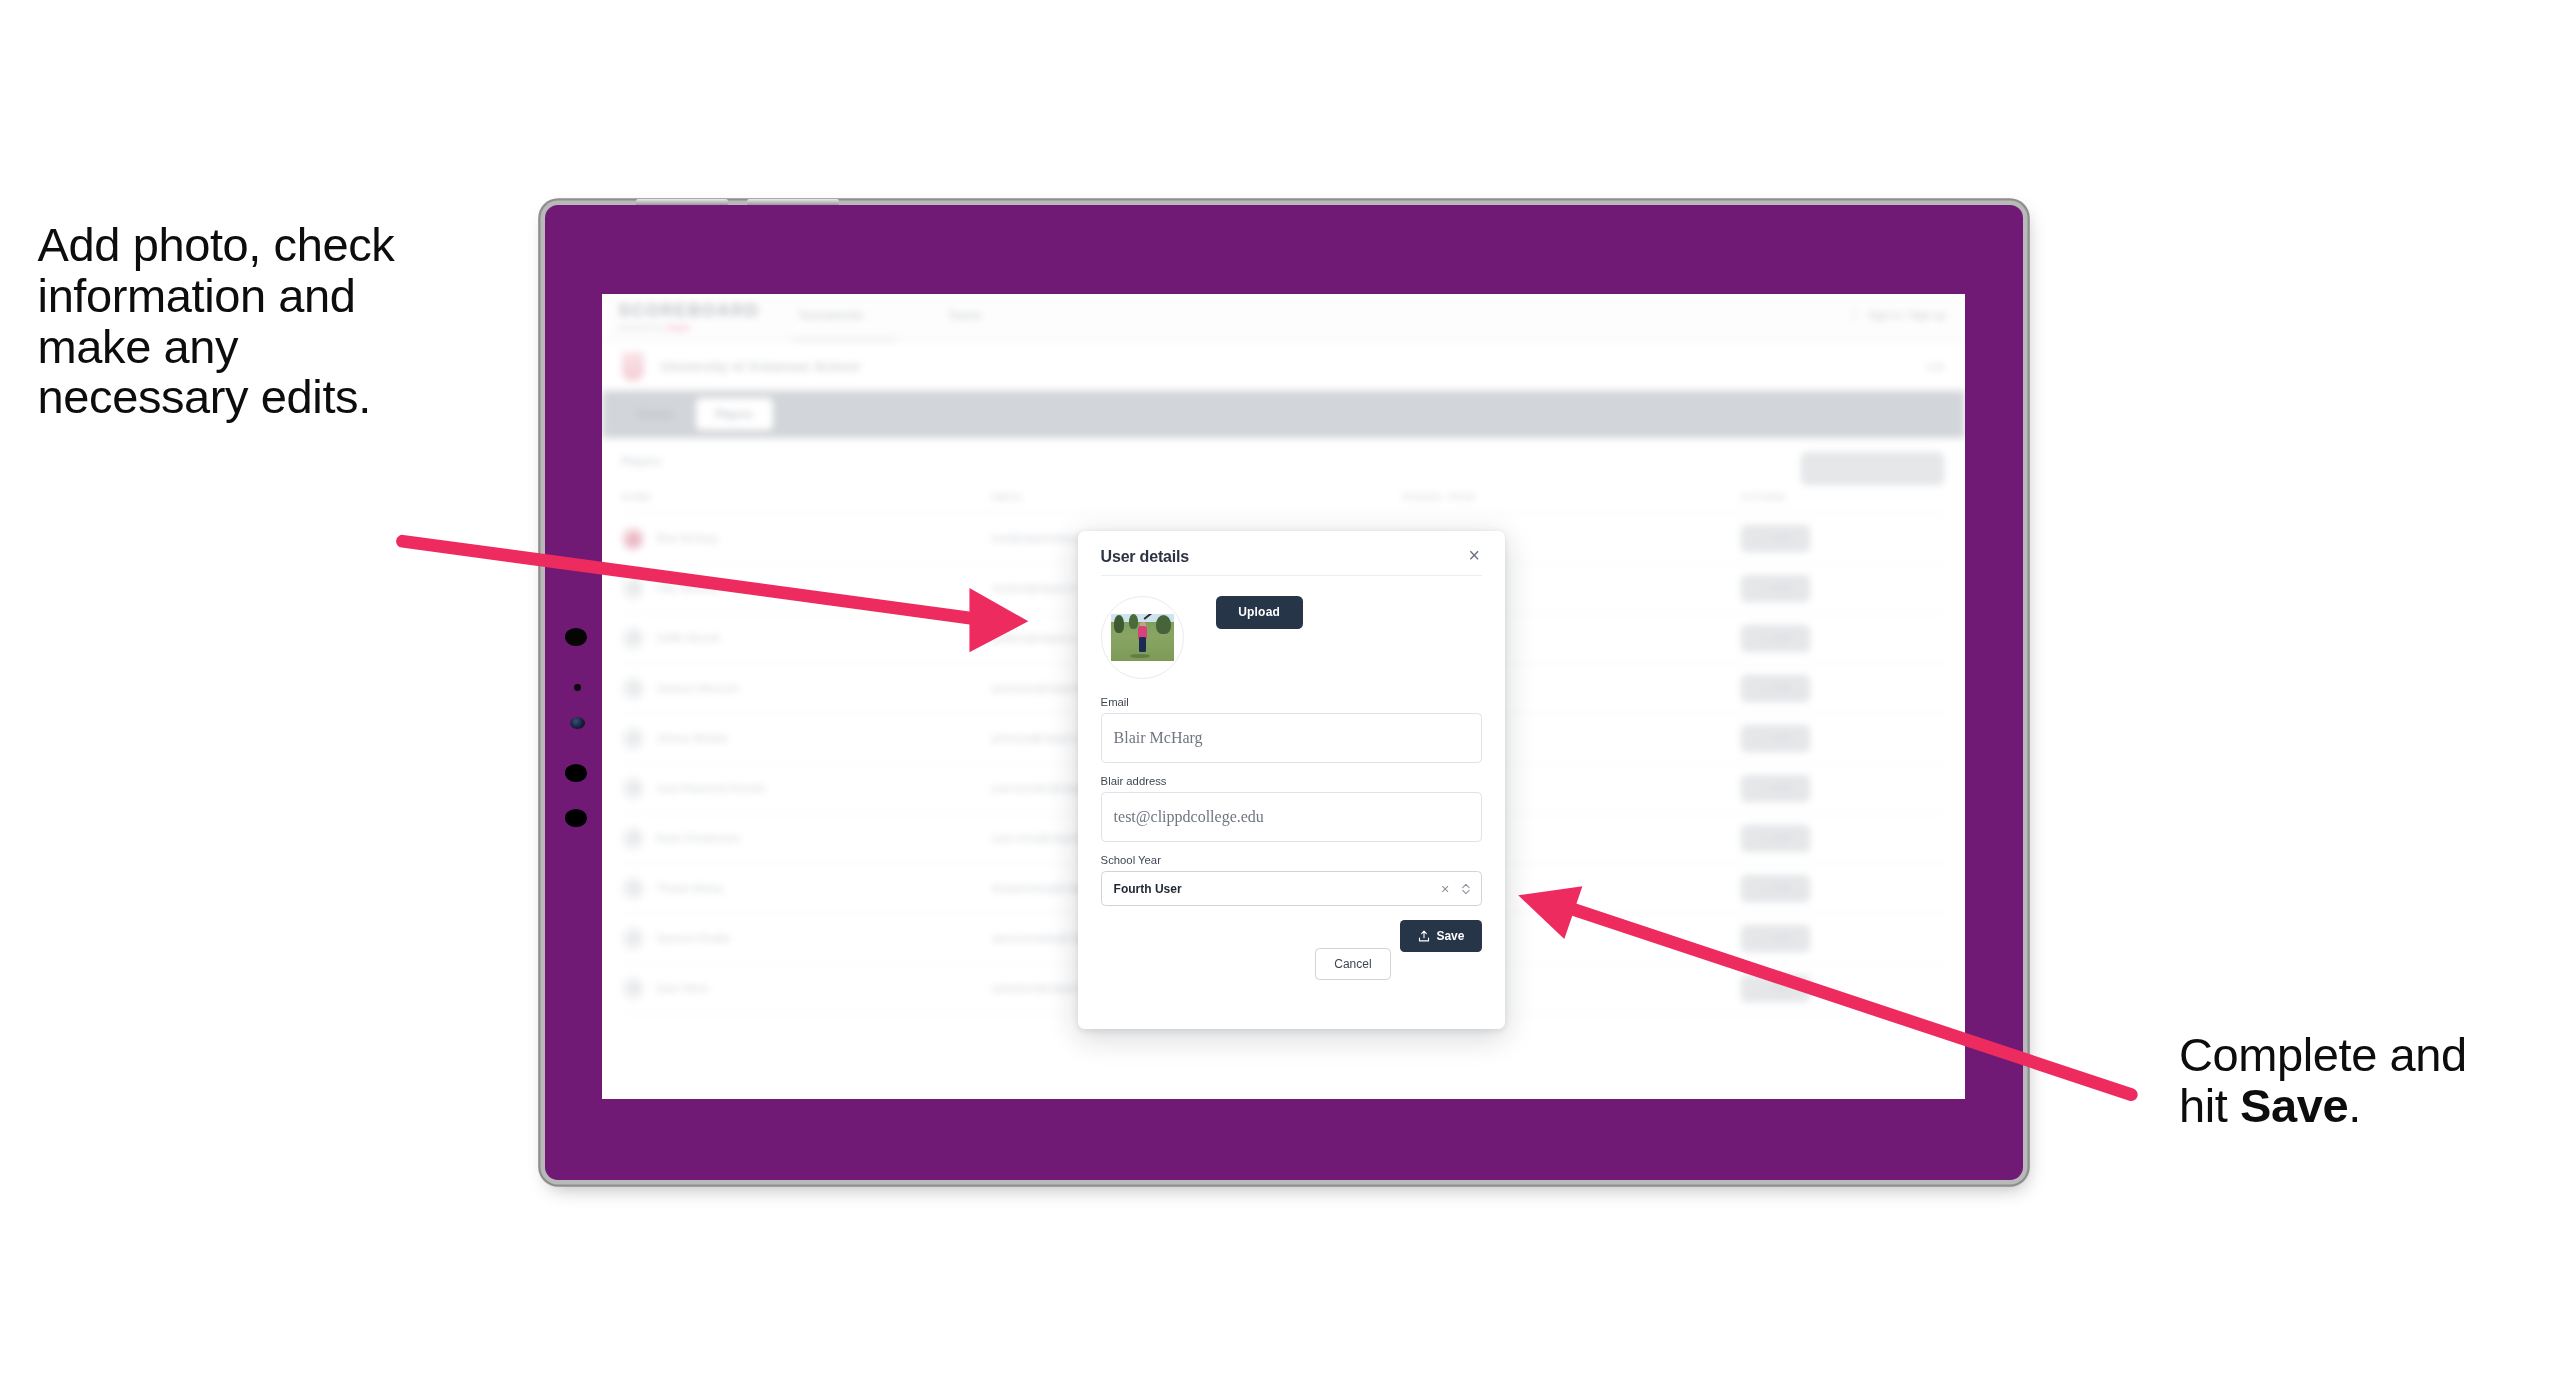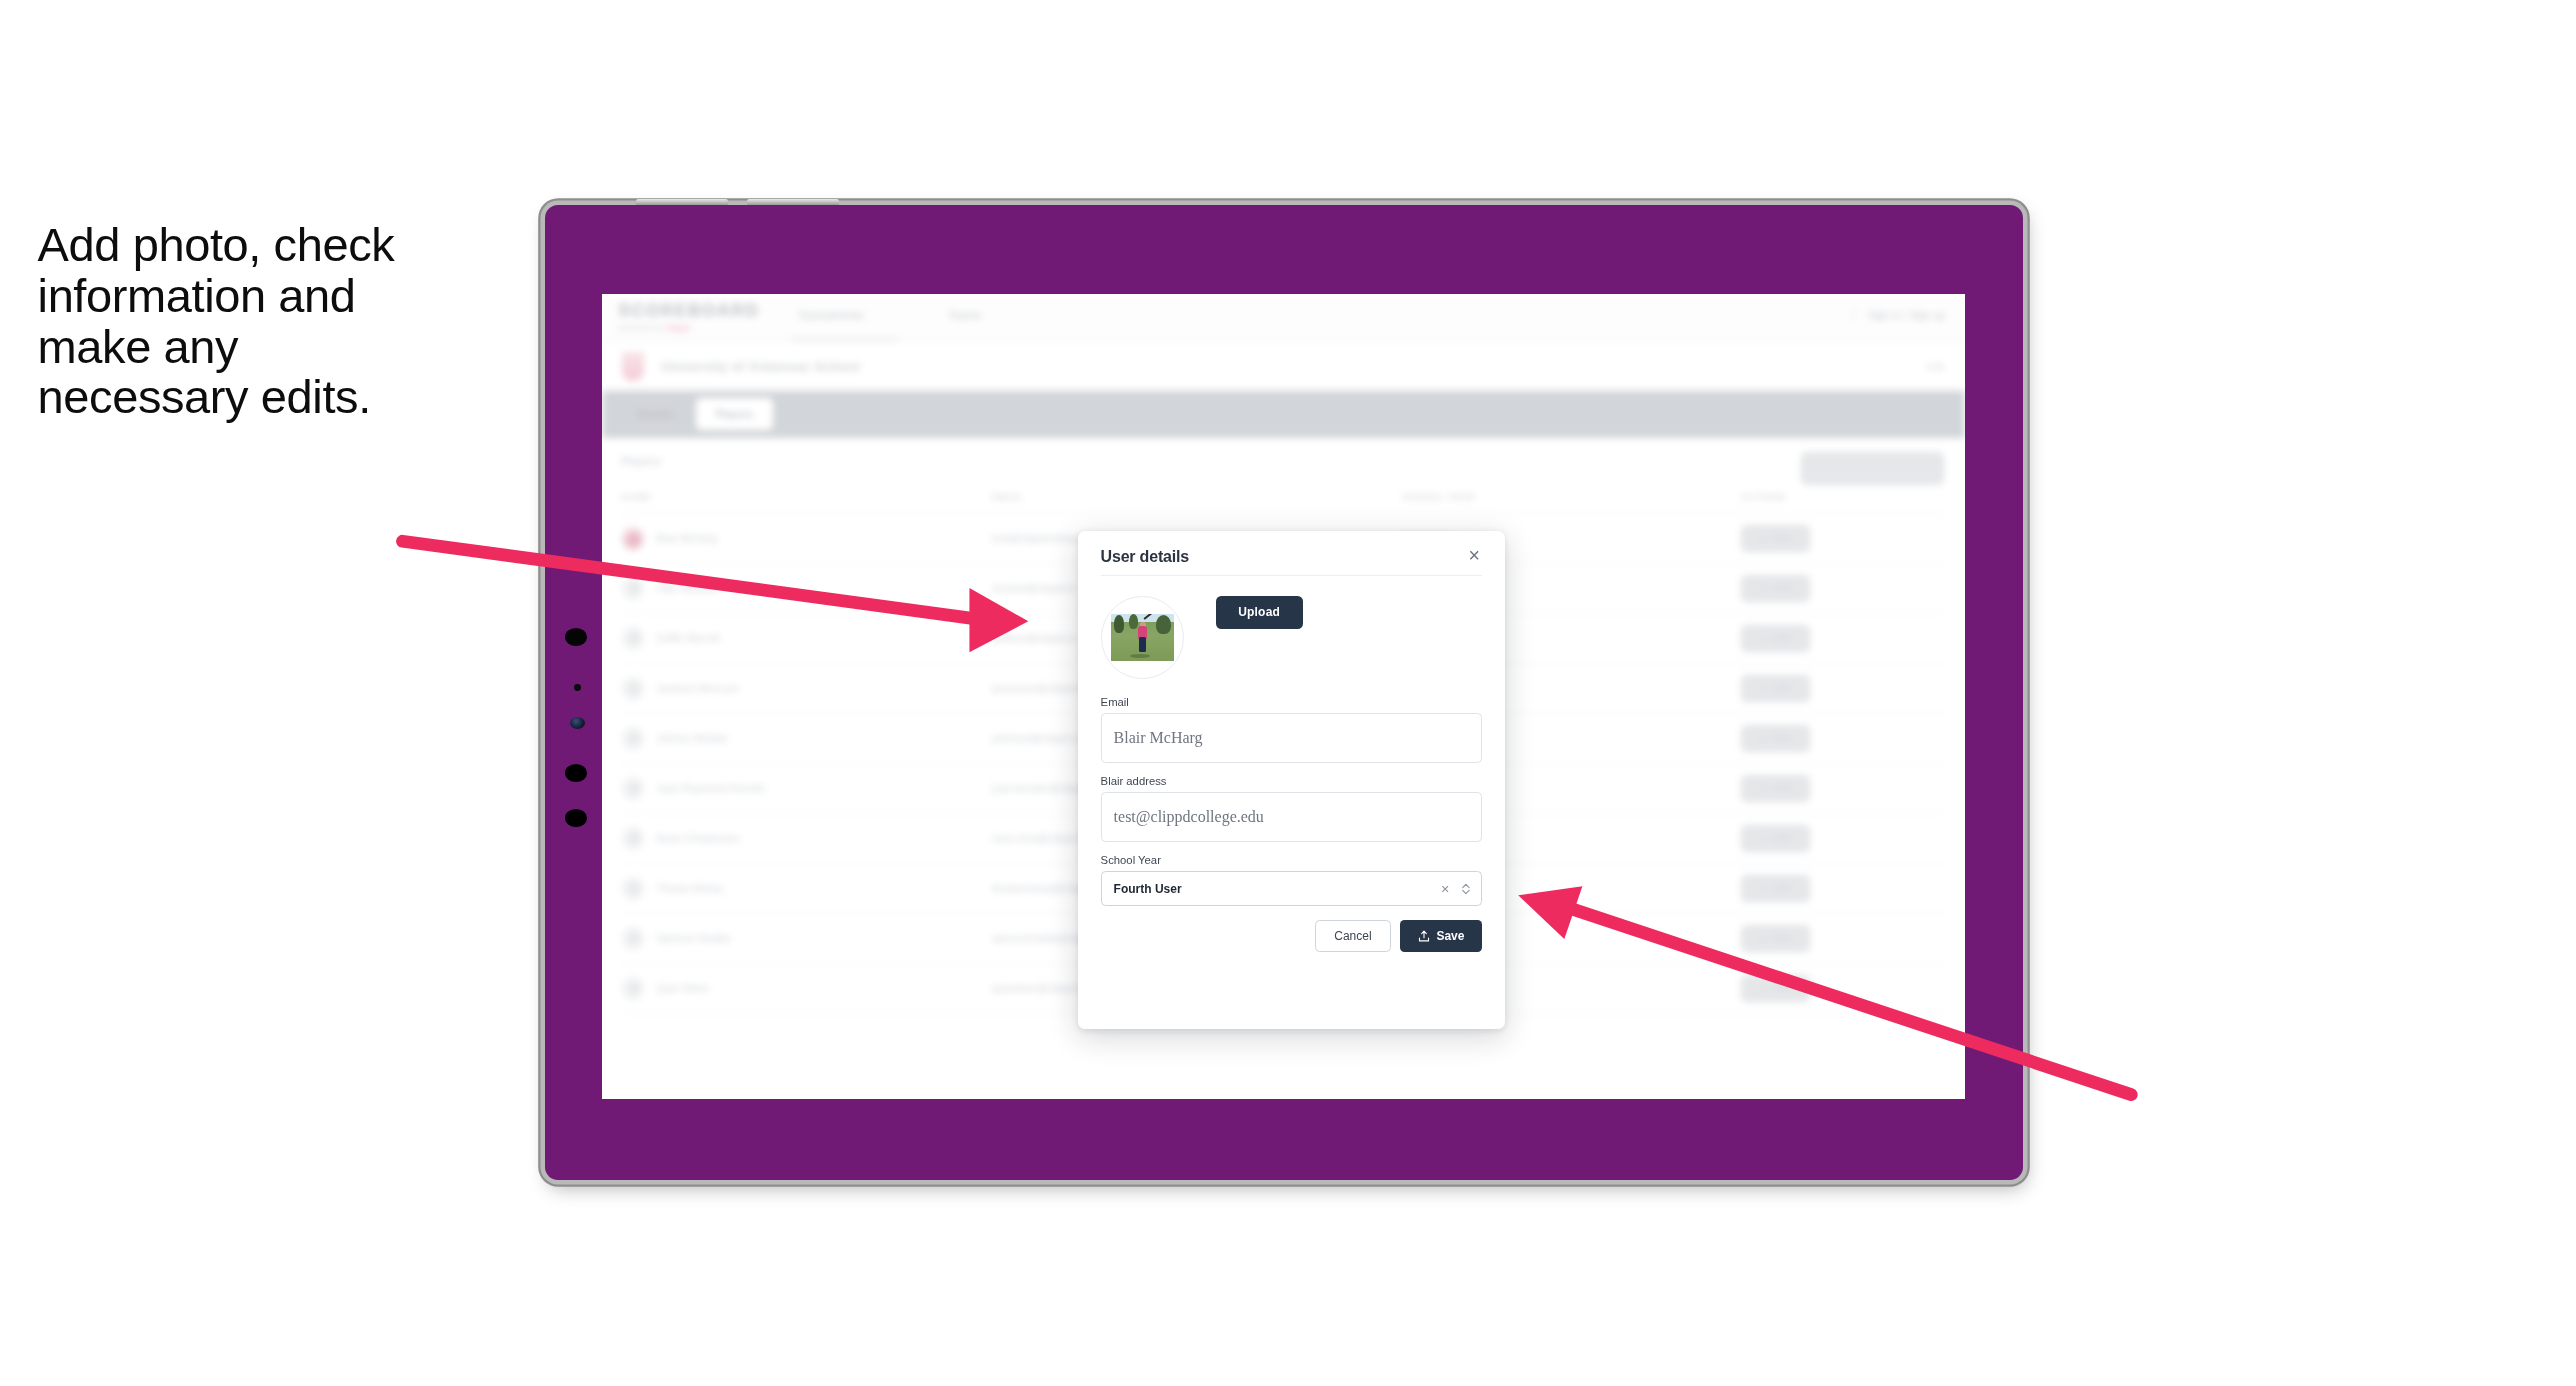--- a/index.html
+++ b/index.html
@@ -335,21 +335,21 @@
   .select-caret svg { display:block; }
 
   #modal-actions {
     display:flex; justify-content:flex-end; gap:9px;
     margin-top: 13.6px;
   }
   #cancel-btn {
     height:32px; padding: 0 18px;
     background:#ffffff; color:#3d4553;
     border:0.8px solid #cfd4da; border-radius:4.5px;
-    font-size:12px; font-family:inherit; cursor:pointer;
+    font-size:12px; font-family:inherit; cursor:pointer;margin-top:28px;
   }
   #save-btn {
     height:32px; padding: 0 18px;
     background:#273549; color:#ffffff;
     border:none; border-radius:4.5px;
     font-size:12px; font-weight:600; font-family:inherit; cursor:pointer;
     display:flex; align-items:center; gap:6.8px;
   }
   #save-btn svg { display:block; }
 
@@ -361,20 +361,22 @@
 </head>
 <body>
 
 <div id="stage">
 
   <div class="annotation" id="caption-left">Add photo, check
 information and
 make any
 necessary edits.</div>
 
+  <div class="annotation" id="caption-right"><span>Complete and
+hit </span><span class="bold">Save</span><span>.</span></div>
 
   <div id="tablet">
     <div class="nub" id="nub-a"></div>
     <div class="nub" id="nub-b"></div>
 
     <div class="sensor" id="sensor-1"></div>
     <div class="sensor" id="sensor-2"></div>
     <div class="sensor" id="sensor-3"></div>
     <div class="sensor" id="sensor-4"></div>
     <div class="sensor" id="sensor-5"></div>

